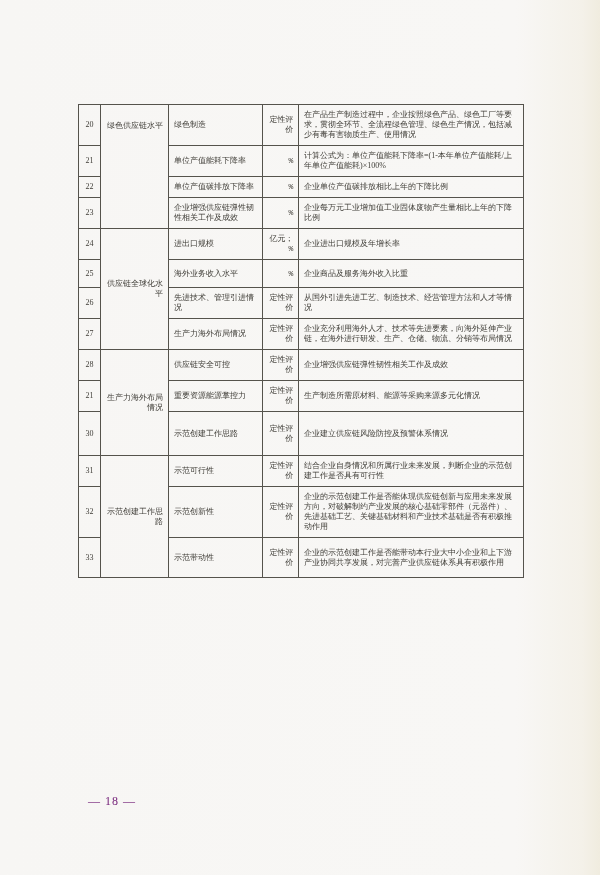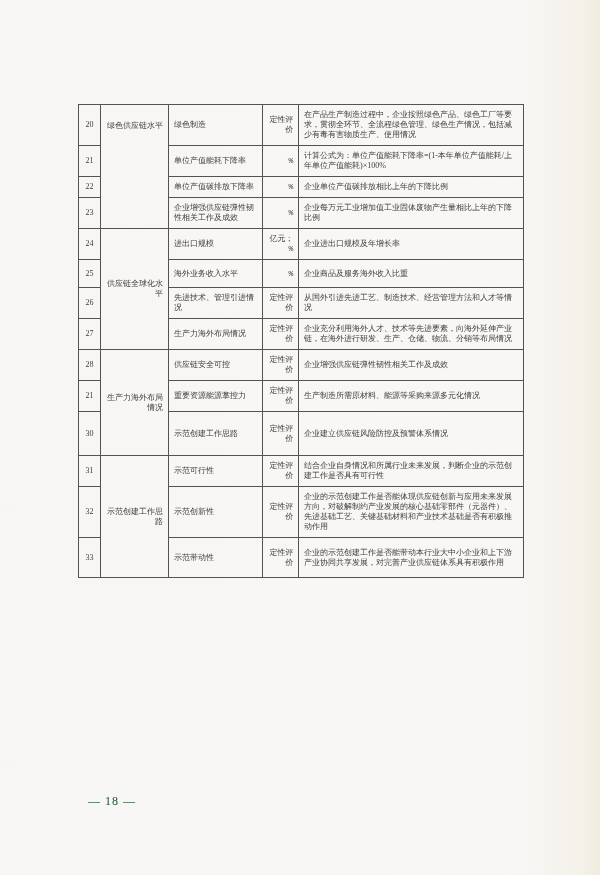--- a/index.html
+++ b/index.html
@@ -40,21 +40,21 @@
   .c-cat   { text-align: right; font-family: Liberation Serif, serif; }
   .c-cat.cat-top { vertical-align: top; padding-top: 16px; }
   .c-ind   { text-align: left; padding: 1px 1px; }
   .c-unit  { text-align: right; padding: 0; letter-spacing: -0.2px; font-family: Liberation Mono, monospace; }
   .c-desc  { text-align: left; padding: 2px 3px; }
   .page-number {
     position: absolute;
     left: 88px;
     top: 794px;
     font-size: 12px;
-    color: #14532d;
+    color: #701a75;
     letter-spacing: 1px;
   }
 </style>
 </head>
 <body>
 
 <div class="page">
 
   <table class="doc-table">
     <colgroup>

